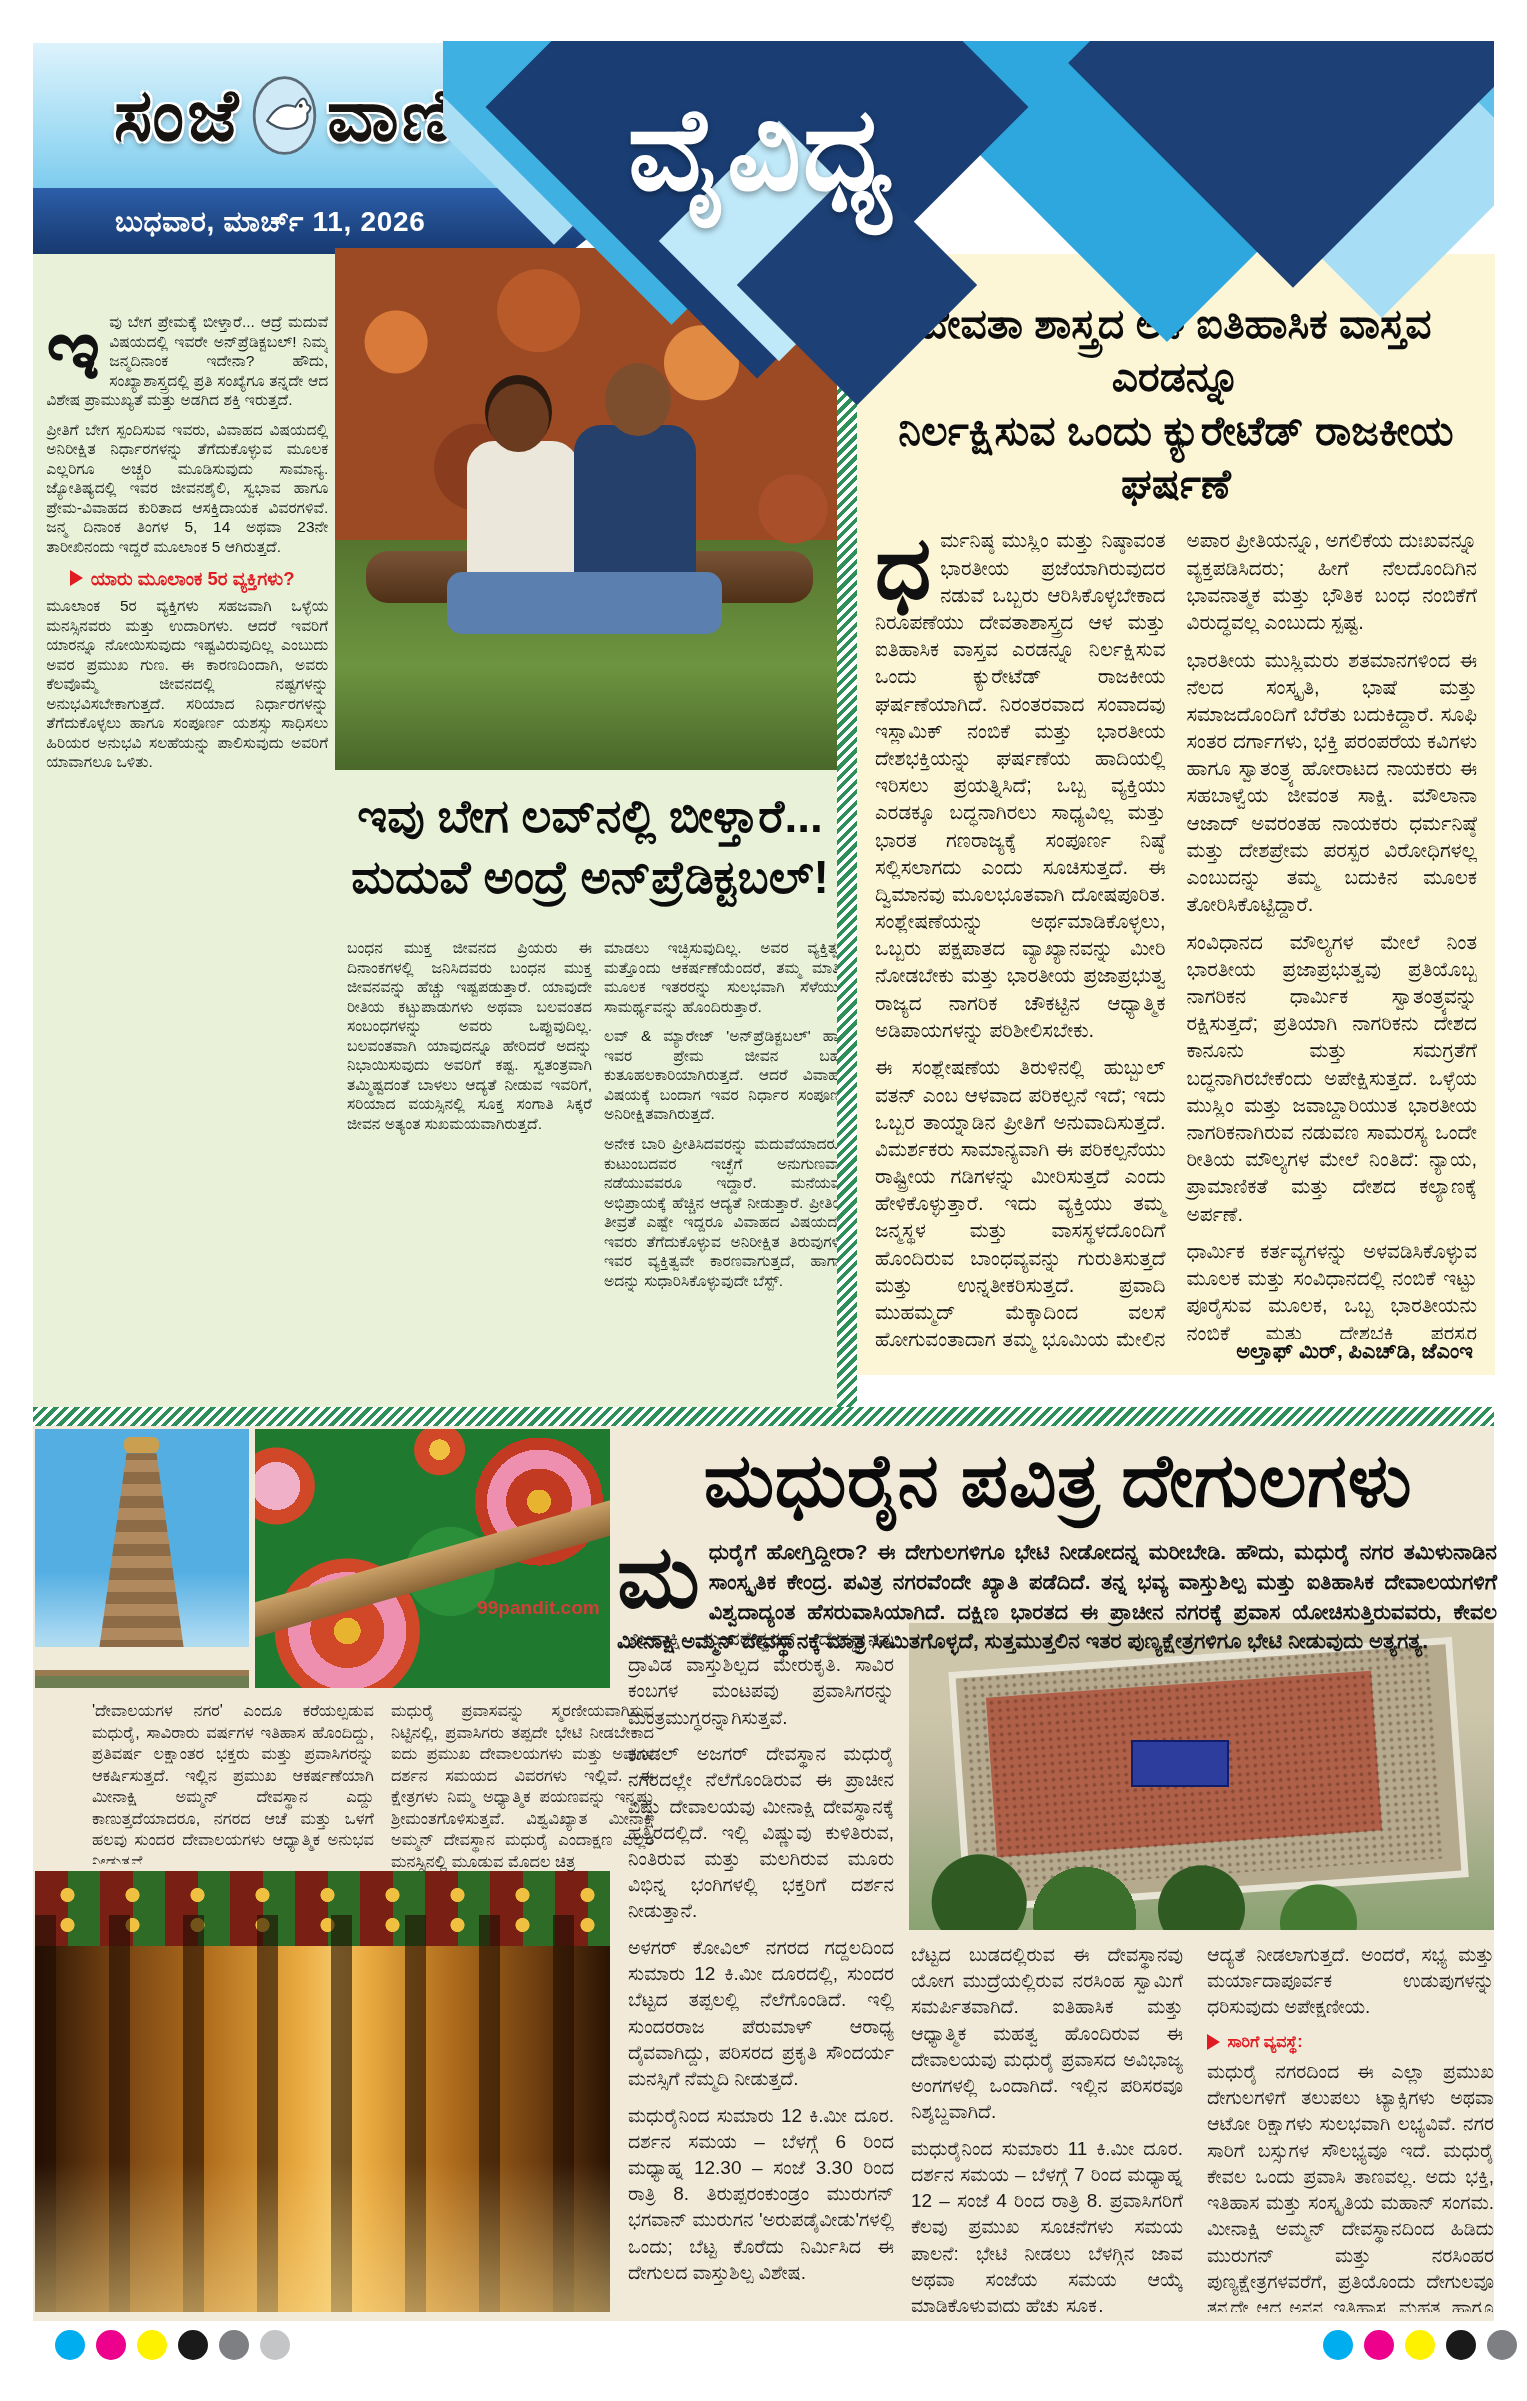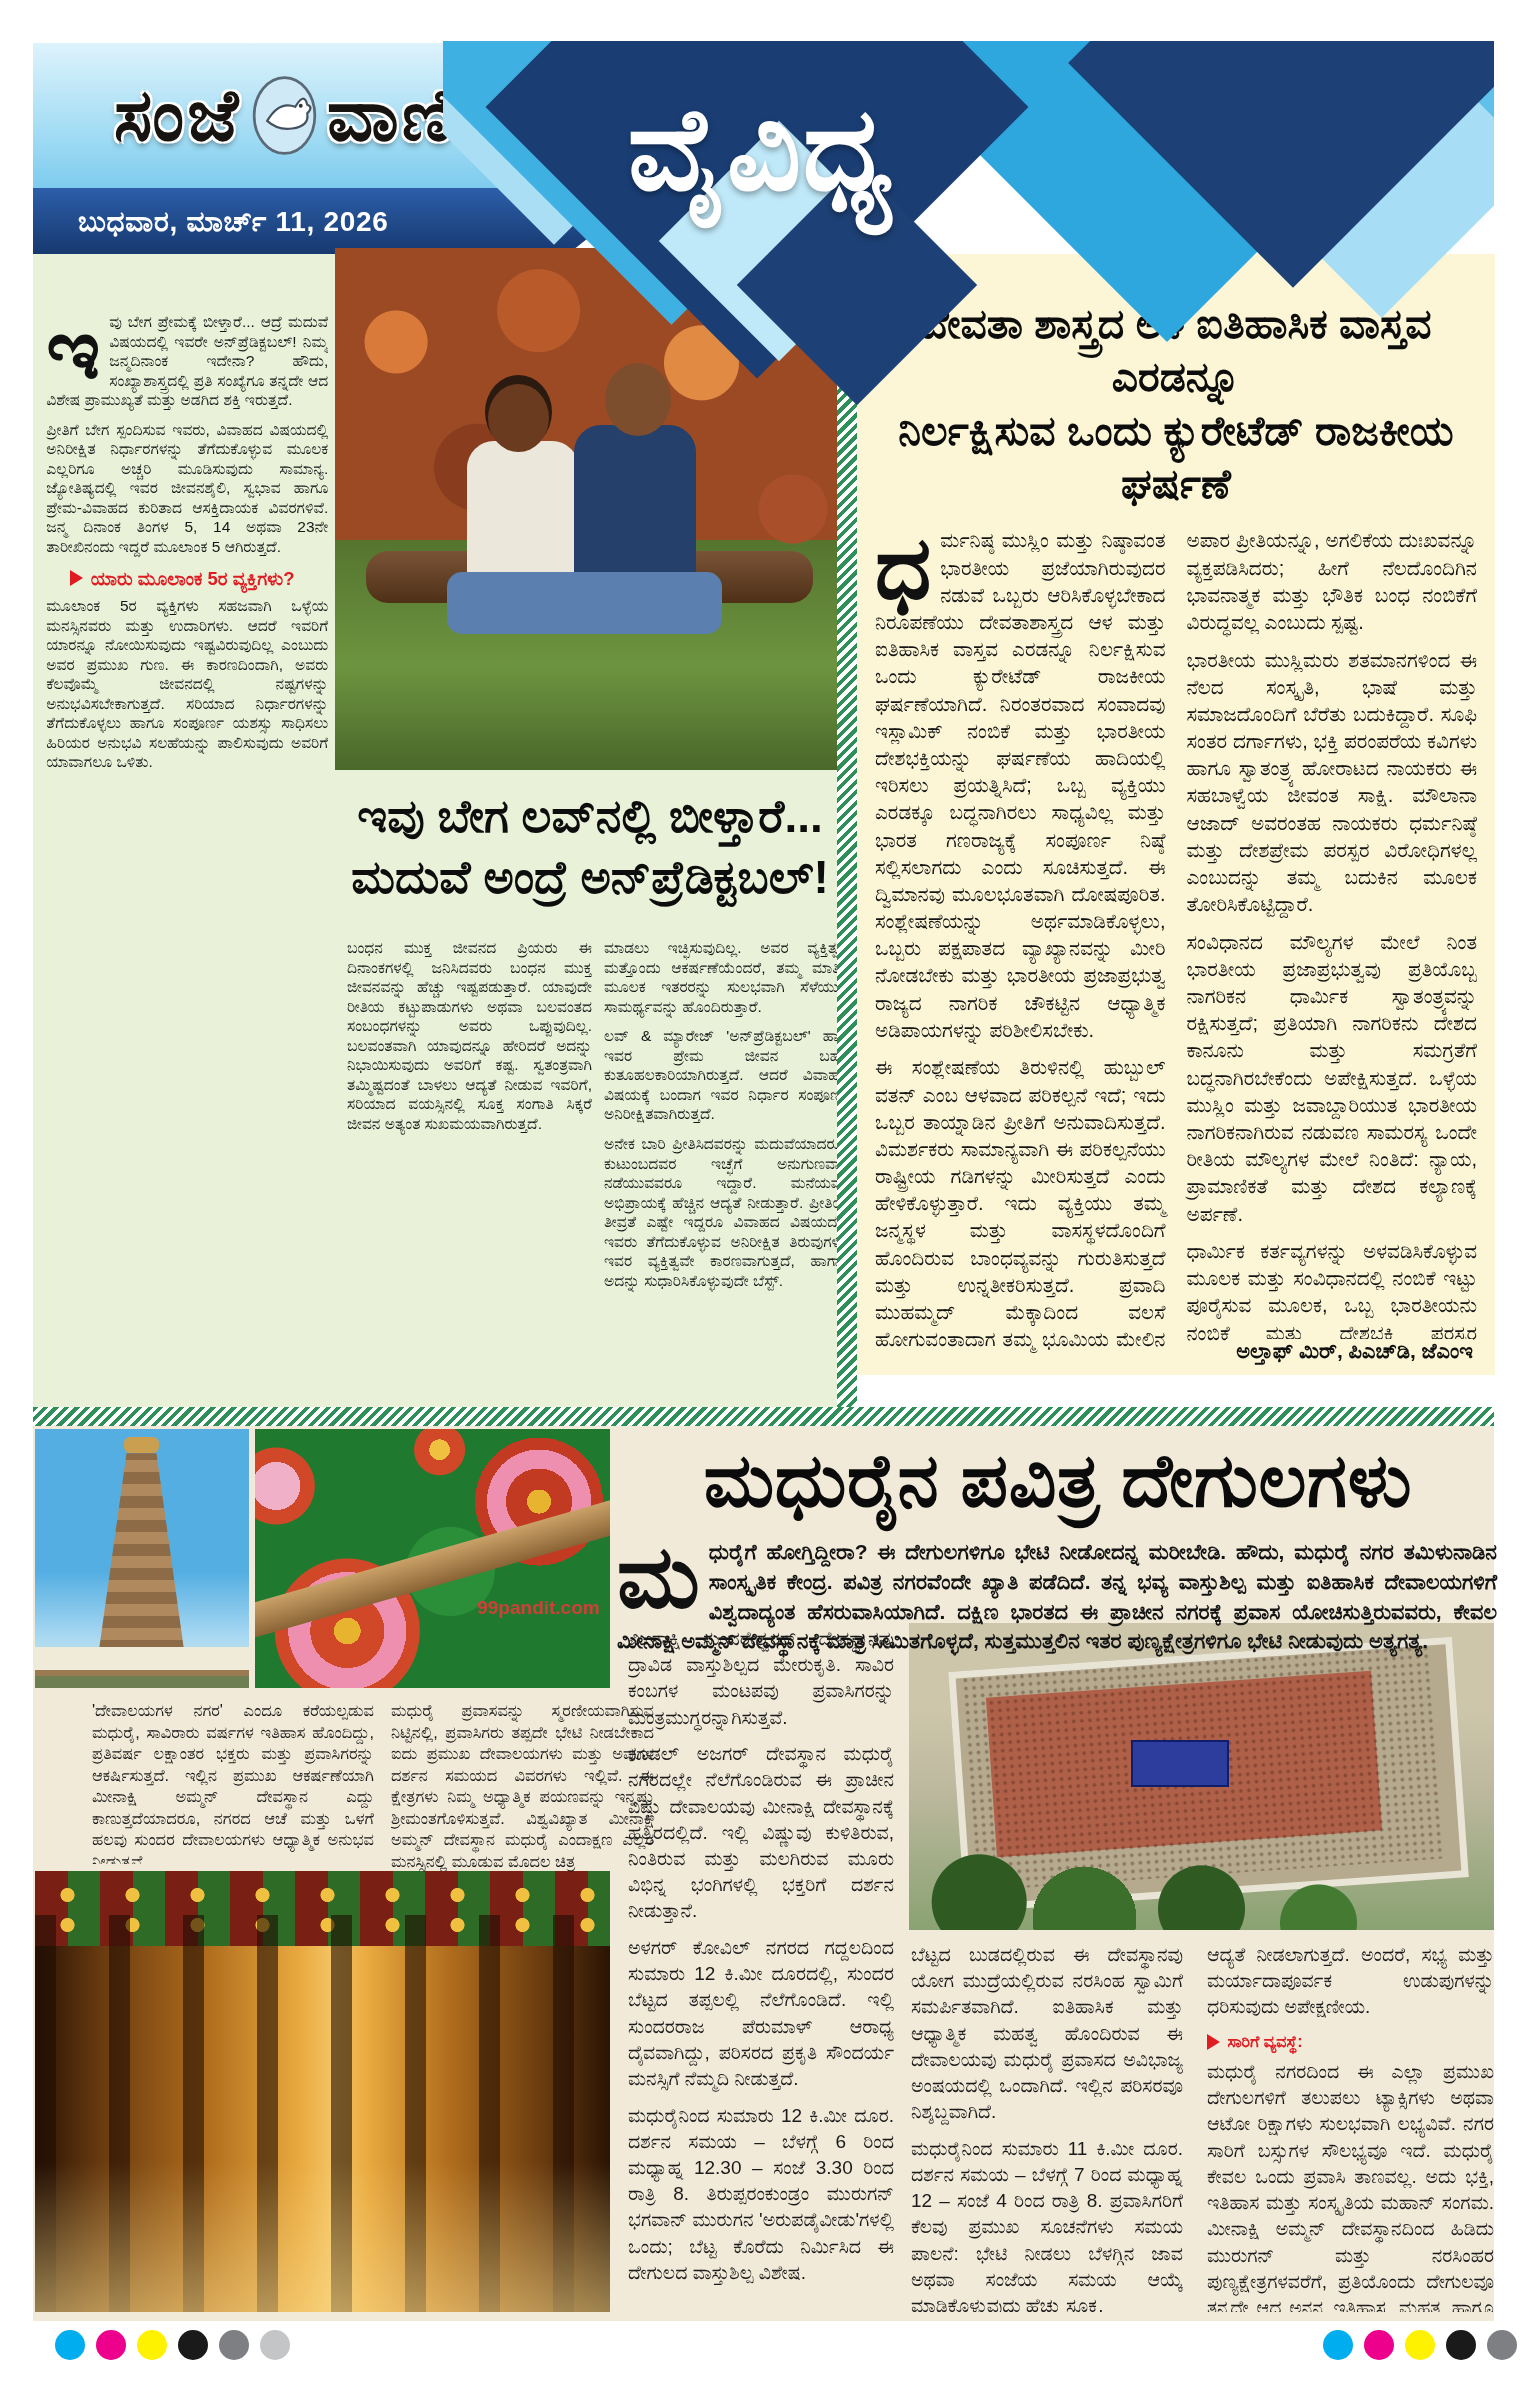--- a/index.html
+++ b/index.html
@@ -4,21 +4,21 @@
 <style>
   html,body{margin:0;padding:0;}
   body{font-family:"Liberation Sans",sans-serif;background:#e8e8e8;}
   #page{position:relative;width:1528px;height:2401px;background:#ffffff;margin:0 auto;overflow:hidden;}
   .abs{position:absolute;}
   
   .logo-band{left:33px;top:43px;width:713px;height:145px;background:linear-gradient(180deg,#ddf3fc 0%,#9bd9f3 70%,#7ecbee 100%);display:flex;align-items:center;padding-left:81px;box-sizing:border-box;z-index:1;}
   .logo-text{font-size:72px;font-weight:900;color:#171310;letter-spacing:3px;
     text-shadow:-2.2px -2.2px 0 #fff,2.2px -2.2px 0 #fff,-2.2px 2.2px 0 #fff,2.2px 2.2px 0 #fff,0 4.4px 6.7px rgba(0,0,0,.45);}
   .dove-badge{width:65px;height:81px;margin:0 10.3px;flex:0 0 auto;}
-  .date-band{left:33px;top:188px;width:619px;height:68px;background:linear-gradient(180deg,#2c5ea9,#16386d);clip-path:polygon(0 0,100% 0,86% 100%,0 100%);display:flex;align-items:center;padding-left:45px;box-sizing:border-box;z-index:1;}
+  .date-band{left:33px;top:188px;width:619px;height:68px;background:linear-gradient(180deg,#2c5ea9,#16386d);clip-path:polygon(0 0,100% 0,86% 100%,0 100%);display:flex;align-items:center;padding-left:82px;box-sizing:border-box;z-index:1;}
   .date-text{color:#fff;font-size:28px;font-weight:700;letter-spacing:0.7px;}
   .header-art{left:443px;top:41px;width:1051px;height:458px;overflow:hidden;z-index:3;pointer-events:none;}
   .dia{position:absolute;transform:rotate(45deg);}
   .section-title{left:517px;top:83px;width:488px;text-align:center;color:#ffffff;font-size:115px;font-weight:900;letter-spacing:1.5px;z-index:4;text-shadow:0 3px 6px rgba(0,0,0,.35);}
   
   .green-article{left:33px;top:254px;width:823px;height:1153px;background:#e9f1d9;z-index:1;}
   .cream-article{left:857px;top:254px;width:638px;height:1121px;background:#fcf6d6;z-index:1;}
   .bottom-article{left:33px;top:1425px;width:1461px;height:896px;background:#f1ead9;z-index:1;}
   .hatch-v{left:837px;top:254px;width:20px;height:1153px;background:repeating-linear-gradient(135deg,#2f8f58 0 3.7px,#ffffff 3.7px 7.4px);z-index:2;}
   .hatch-h{left:33px;top:1407px;width:1461px;height:18.5px;background:repeating-linear-gradient(135deg,#2f8f58 0 3.7px,#ffffff 3.7px 7.4px);z-index:2;}
@@ -203,21 +203,21 @@
       <p>ಮಧುರೈ ಪ್ರವಾಸವನ್ನು ಸ್ಮರಣೀಯವಾಗಿಸುವ ನಿಟ್ಟಿನಲ್ಲಿ, ಪ್ರವಾಸಿಗರು ತಪ್ಪದೇ ಭೇಟಿ ನೀಡಬೇಕಾದ ಐದು ಪ್ರಮುಖ ದೇವಾಲಯಗಳು ಮತ್ತು ಅವುಗಳ ದರ್ಶನ ಸಮಯದ ವಿವರಗಳು ಇಲ್ಲಿವೆ. ಈ ಕ್ಷೇತ್ರಗಳು ನಿಮ್ಮ ಅಧ್ಯಾತ್ಮಿಕ ಪಯಣವನ್ನು ಇನ್ನಷ್ಟು ಶ್ರೀಮಂತಗೊಳಿಸುತ್ತವೆ. ವಿಶ್ವವಿಖ್ಯಾತ ಮೀನಾಕ್ಷಿ ಅಮ್ಮನ್ ದೇವಸ್ಥಾನ ಮಧುರೈ ಎಂದಾಕ್ಷಣ ಎಲ್ಲರ ಮನಸ್ಸಿನಲ್ಲಿ ಮೂಡುವ ಮೊದಲ ಚಿತ್ರ</p>
     </div>
     <div class="abs colbox body-lg" style="left:595px;top:201px;width:266px;height:681px;">
       <p>ಮೀನಾಕ್ಷಿ ಸುಂದರೇಶ್ವರರ್ ದೇವಸ್ಥಾನವು ದ್ರಾವಿಡ ವಾಸ್ತುಶಿಲ್ಪದ ಮೇರುಕೃತಿ. ಸಾವಿರ ಕಂಬಗಳ ಮಂಟಪವು ಪ್ರವಾಸಿಗರನ್ನು ಮಂತ್ರಮುಗ್ಧರನ್ನಾಗಿಸುತ್ತವೆ.</p>
       <p>ಕೂಡಲ್ ಅಜಗರ್ ದೇವಸ್ಥಾನ ಮಧುರೈ ನಗರದಲ್ಲೇ ನೆಲೆಗೊಂಡಿರುವ ಈ ಪ್ರಾಚೀನ ವಿಷ್ಣು ದೇವಾಲಯವು ಮೀನಾಕ್ಷಿ ದೇವಸ್ಥಾನಕ್ಕೆ ಹತ್ತಿರದಲ್ಲಿದೆ. ಇಲ್ಲಿ ವಿಷ್ಣುವು ಕುಳಿತಿರುವ, ನಿಂತಿರುವ ಮತ್ತು ಮಲಗಿರುವ ಮೂರು ವಿಭಿನ್ನ ಭಂಗಿಗಳಲ್ಲಿ ಭಕ್ತರಿಗೆ ದರ್ಶನ ನೀಡುತ್ತಾನೆ.</p>
       <p>ಅಳಗರ್ ಕೋವಿಲ್ ನಗರದ ಗದ್ದಲದಿಂದ ಸುಮಾರು 12 ಕಿ.ಮೀ ದೂರದಲ್ಲಿ, ಸುಂದರ ಬೆಟ್ಟದ ತಪ್ಪಲಲ್ಲಿ ನೆಲೆಗೊಂಡಿದೆ. ಇಲ್ಲಿ ಸುಂದರರಾಜ ಪೆರುಮಾಳ್ ಆರಾಧ್ಯ ದೈವವಾಗಿದ್ದು, ಪರಿಸರದ ಪ್ರಕೃತಿ ಸೌಂದರ್ಯ ಮನಸ್ಸಿಗೆ ನೆಮ್ಮದಿ ನೀಡುತ್ತದೆ.</p>
       <p>ಮಧುರೈನಿಂದ ಸುಮಾರು 12 ಕಿ.ಮೀ ದೂರ. ದರ್ಶನ ಸಮಯ – ಬೆಳಗ್ಗೆ 6 ರಿಂದ ಮಧ್ಯಾಹ್ನ 12.30 – ಸಂಜೆ 3.30 ರಿಂದ ರಾತ್ರಿ 8. ತಿರುಪ್ಪರಂಕುಂಡ್ರಂ ಮುರುಗನ್ ಭಗವಾನ್ ಮುರುಗನ 'ಅರುಪಡೈವೀಡು'ಗಳಲ್ಲಿ ಒಂದು; ಬೆಟ್ಟ ಕೊರೆದು ನಿರ್ಮಿಸಿದ ಈ ದೇಗುಲದ ವಾಸ್ತುಶಿಲ್ಪ ವಿಶೇಷ.</p>
 
     </div>
     <div class="abs colbox body-lg" style="left:878px;top:517px;width:272px;height:370px;">
-      <p>ಬೆಟ್ಟದ ಬುಡದಲ್ಲಿರುವ ಈ ದೇವಸ್ಥಾನವು ಯೋಗ ಮುದ್ರೆಯಲ್ಲಿರುವ ನರಸಿಂಹ ಸ್ವಾಮಿಗೆ ಸಮರ್ಪಿತವಾಗಿದೆ. ಐತಿಹಾಸಿಕ ಮತ್ತು ಆಧ್ಯಾತ್ಮಿಕ ಮಹತ್ವ ಹೊಂದಿರುವ ಈ ದೇವಾಲಯವು ಮಧುರೈ ಪ್ರವಾಸದ ಅವಿಭಾಜ್ಯ ಅಂಷಯದಲ್ಲಿ ಒಂದಾಗಿದೆ. ಇಲ್ಲಿನ ಪರಿಸರವೂ ನಿಶ್ಶಬ್ದವಾಗಿದೆ.</p>
+      <p>ಬೆಟ್ಟದ ಬುಡದಲ್ಲಿರುವ ಈ ದೇವಸ್ಥಾನವು ಯೋಗ ಮುದ್ರೆಯಲ್ಲಿರುವ ನರಸಿಂಹ ಸ್ವಾಮಿಗೆ ಸಮರ್ಪಿತವಾಗಿದೆ. ಐತಿಹಾಸಿಕ ಮತ್ತು ಆಧ್ಯಾತ್ಮಿಕ ಮಹತ್ವ ಹೊಂದಿರುವ ಈ ದೇವಾಲಯವು ಮಧುರೈ ಪ್ರವಾಸದ ಅವಿಭಾಜ್ಯ ಅಂಗಗಳಲ್ಲಿ ಒಂದಾಗಿದೆ. ಇಲ್ಲಿನ ಪರಿಸರವೂ ನಿಶ್ಶಬ್ದವಾಗಿದೆ.</p>
       <p>ಮಧುರೈನಿಂದ ಸುಮಾರು 11 ಕಿ.ಮೀ ದೂರ. ದರ್ಶನ ಸಮಯ – ಬೆಳಗ್ಗೆ 7 ರಿಂದ ಮಧ್ಯಾಹ್ನ 12 – ಸಂಜೆ 4 ರಿಂದ ರಾತ್ರಿ 8. ಪ್ರವಾಸಿಗರಿಗೆ ಕೆಲವು ಪ್ರಮುಖ ಸೂಚನೆಗಳು ಸಮಯ ಪಾಲನೆ: ಭೇಟಿ ನೀಡಲು ಬೆಳಗ್ಗಿನ ಜಾವ ಅಥವಾ ಸಂಜೆಯ ಸಮಯ ಆಯ್ಕೆ ಮಾಡಿಕೊಳ್ಳುವುದು ಹೆಚ್ಚು ಸೂಕ್ತ.</p>
 
     </div>
     <div class="abs colbox body-lg" style="left:1174px;top:517px;width:287px;height:370px;">
       <p>ಆದ್ಯತೆ ನೀಡಲಾಗುತ್ತದೆ. ಅಂದರೆ, ಸಭ್ಯ ಮತ್ತು ಮರ್ಯಾದಾಪೂರ್ವಕ ಉಡುಪುಗಳನ್ನು ಧರಿಸುವುದು ಅಪೇಕ್ಷಣೀಯ.</p>
       <div class="subhead" style="font-size:16px;">
           <span class="tri"></span>
           <span>ಸಾರಿಗೆ ವ್ಯವಸ್ಥೆ:</span>
         </div>
       <p>ಮಧುರೈ ನಗರದಿಂದ ಈ ಎಲ್ಲಾ ಪ್ರಮುಖ ದೇಗುಲಗಳಿಗೆ ತಲುಪಲು ಟ್ಯಾಕ್ಸಿಗಳು ಅಥವಾ ಆಟೋ ರಿಕ್ಷಾಗಳು ಸುಲಭವಾಗಿ ಲಭ್ಯವಿವೆ. ನಗರ ಸಾರಿಗೆ ಬಸ್ಸುಗಳ ಸೌಲಭ್ಯವೂ ಇದೆ. ಮಧುರೈ ಕೇವಲ ಒಂದು ಪ್ರವಾಸಿ ತಾಣವಲ್ಲ. ಅದು ಭಕ್ತಿ, ಇತಿಹಾಸ ಮತ್ತು ಸಂಸ್ಕೃತಿಯ ಮಹಾನ್ ಸಂಗಮ. ಮೀನಾಕ್ಷಿ ಅಮ್ಮನ್ ದೇವಸ್ಥಾನದಿಂದ ಹಿಡಿದು ಮುರುಗನ್ ಮತ್ತು ನರಸಿಂಹರ ಪುಣ್ಯಕ್ಷೇತ್ರಗಳವರೆಗೆ, ಪ್ರತಿಯೊಂದು ದೇಗುಲವೂ ತನ್ನದೇ ಆದ ಅನನ್ಯ ಇತಿಹಾಸ, ಮಹತ್ವ ಹಾಗೂ ವಾಸ್ತು ವೈಶಿಷ್ಟ್ಯಗಳನ್ನು ಹೊಂದಿವೆ.</p>

